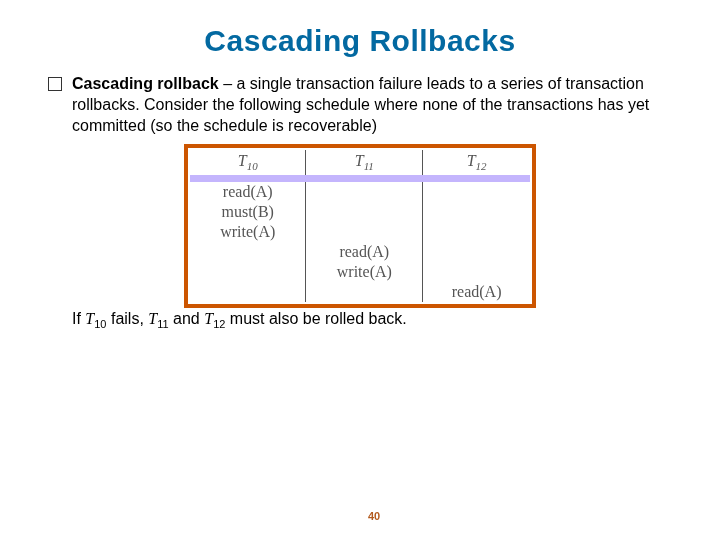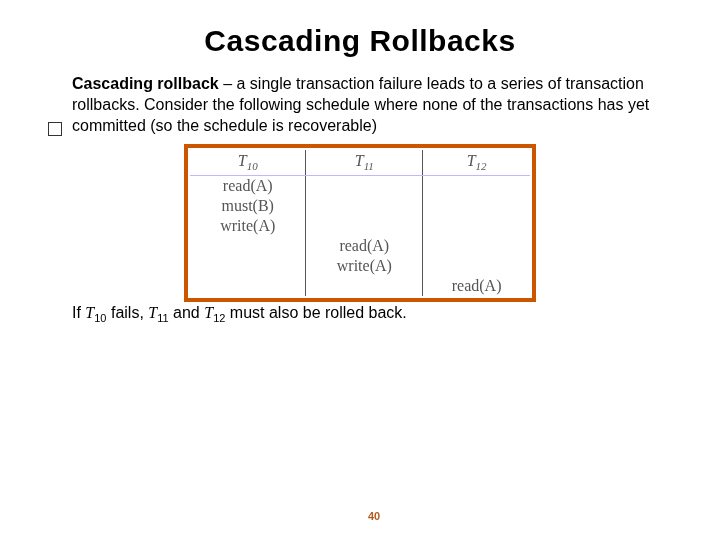--- a/index.html
+++ b/index.html
@@ -16,26 +16,26 @@
     width: 720px;
     height: 540px;
     box-sizing: border-box;
     padding: 24px 40px 0 40px;
   }
   h1.title {
     margin: 0 0 16px 0;
     text-align: center;
     font-size: 30px;
     font-weight: bold;
-    color: #000000;
+    color: #0369a1;
     letter-spacing: 0.5px;
   }
   .bullet {
     display: flex;
-    align-items: flex-end;
+    align-items: flex-start;
     margin: 12px 0 8px 8px;
     font-size: 16px;
     line-height: 1.3;
   }
   .cbox {
     flex: 0 0 auto;
     width: 12px;
     height: 12px;
     border: 1px solid #333;
     margin-top: 3px;
@@ -55,21 +55,21 @@
   table.sched {
     width: 100%;
     border-collapse: collapse;
     font-family: "Times New Roman", Times, serif;
     font-size: 16px;
     color: #555;
   }
   table.sched th {
     font-style: italic;
     font-weight: normal;
-    border-bottom: 1px solid #c4b5fd;
+    border-bottom: 7px solid #c4b5fd;
     border-right: 1px solid #555;
     padding: 2px 6px;
     text-align: center;
   }
   table.sched th:last-child { border-right: none; }
   table.sched td {
     border-right: 1px solid #555;
     padding: 0 8px;
     height: 20px;
     text-align: center;

